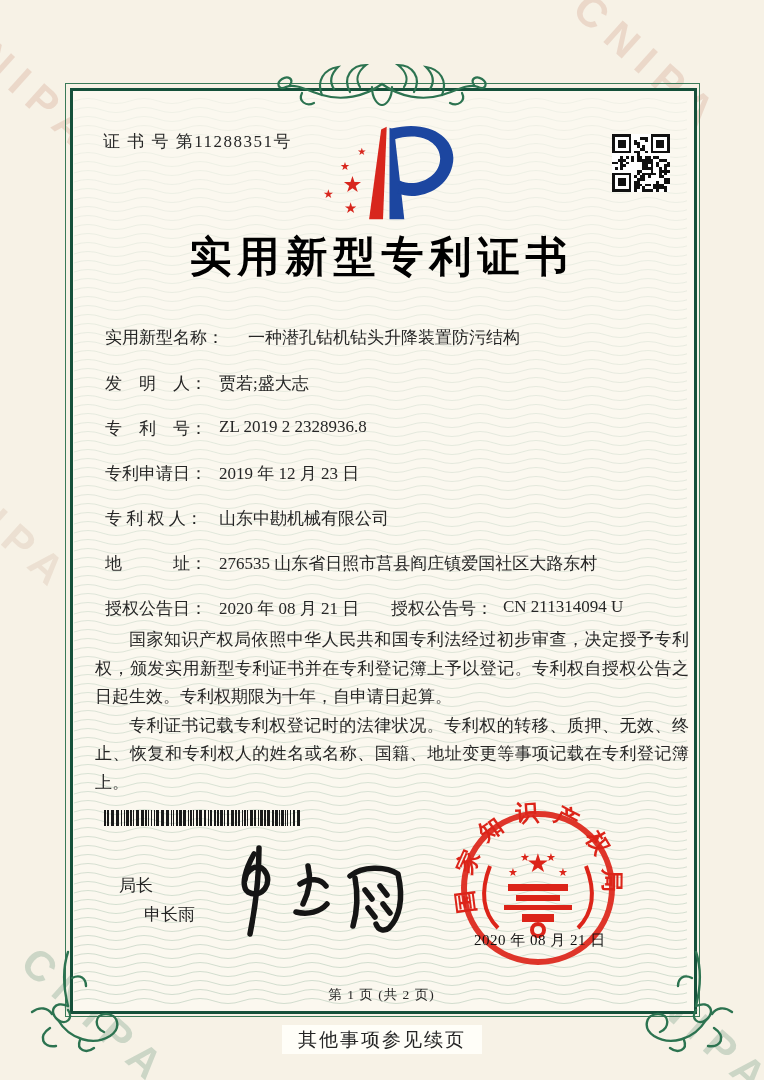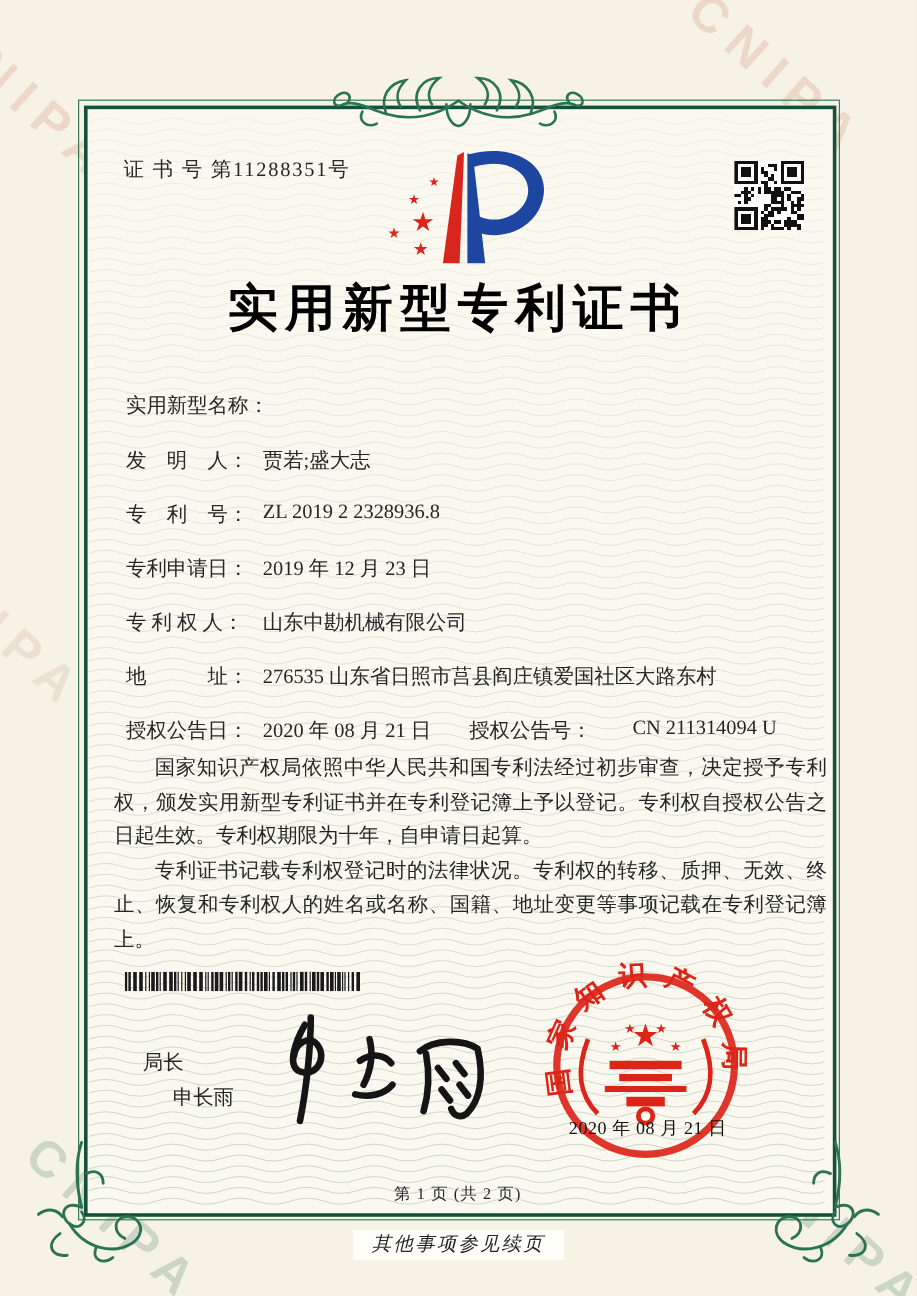--- a/index.html
+++ b/index.html
@@ -23,38 +23,38 @@
   .guilloche{position:absolute;left:74px;top:92px;z-index:2;}
   .ornament{position:absolute;z-index:3;}
   
   .cert-no{position:absolute;left:103px;top:130px;font-size:17px;letter-spacing:1.5px;z-index:4;}
   .logo{position:absolute;left:308px;top:123px;z-index:4;}
   .qr{position:absolute;left:612px;top:134px;z-index:4;}
   .title{position:absolute;left:65px;top:229px;width:633px;text-align:center;font-size:42px;
          font-weight:700;letter-spacing:6px;color:#000000;z-index:4;}
   .frow{position:absolute;left:105px;display:flex;font-size:17px;white-space:pre;z-index:4;}
   .frow .flab{min-width:114px;}
-  .frow2{position:absolute;left:391px;display:flex;font-size:17px;white-space:pre;z-index:4;gap:24px;}
+  .frow2{position:absolute;left:391px;display:flex;font-size:17px;white-space:pre;z-index:4;}
   .frow2 .flab{margin-right:10px;}
   .paras{position:absolute;left:95px;top:626px;width:594px;font-size:17px;line-height:28.5px;
          text-align:justify;z-index:4;}
   .paras p{margin:0;text-indent:2em;}
   .barcode{position:absolute;left:104px;top:810px;z-index:4;}
   .director-title{position:absolute;left:104px;top:874px;font-size:17px;z-index:4;
         font-family:"Liberation Sans", "DejaVu Sans", sans-serif;margin-left:15px;}
   .director-name{position:absolute;left:104px;top:903px;font-size:17px;z-index:4;
         font-family:"Liberation Sans", "DejaVu Sans", sans-serif;margin-left:40px;}
   .signature{position:absolute;left:212px;top:842px;z-index:4;}
   .seal{position:absolute;left:450px;top:800px;z-index:4;}
   .seal-date{position:absolute;left:474px;top:931px;width:160px;font-size:15px;
              letter-spacing:.5px;color:#131313;z-index:5;}
   .page-num{position:absolute;left:65px;top:986px;width:633px;text-align:center;
             font-size:13.5px;letter-spacing:1px;z-index:4;}
   .cont-note{position:absolute;left:0;top:1027px;width:764px;text-align:center;z-index:4;}
-  .cont-note span{background:rgba(255,254,249,.95);padding:4px 16px;font-size:16px;letter-spacing:2px;font-style:italic;}
+  .cont-note span{background:rgba(255,254,249,.95);padding:4px 16px;font-size:19px;letter-spacing:2px;}
 </style>
 </head>
 <body>
 
 <div class="page">
 
   <span class="wm wm1">CNIPA</span>
   <span class="wm wm2">CNIPA</span>
   <span class="wm wm3">CNIPA</span>
   <span class="wm wm4">CNIPA</span>
@@ -346,20 +346,21 @@
       <rect x="13" y="20" width="1" height="1" fill="#111"></rect>
       <rect x="14" y="20" width="1" height="1" fill="#111"></rect>
       <rect x="16" y="20" width="1" height="1" fill="#111"></rect>
       <rect x="19" y="20" width="1" height="1" fill="#111"></rect>
     </svg>
 
   <div class="title">实用新型专利证书</div>
 
   <div class="frow" style="top:326px;gap:24px;">
     <span class="flab">实用新型名称：</span>
+    <span class="fval">一种潜孔钻机钻头升降装置防污结构</span>
   </div>
   <div class="frow" style="top:372px;">
     <span class="flab">发　明　人：</span>
     <span class="fval">贾若;盛大志</span>
   </div>
   <div class="frow" style="top:417px;">
     <span class="flab">专　利　号：</span>
     <span class="fval">ZL 2019 2 2328936.8</span>
   </div>
   <div class="frow" style="top:462px;">

